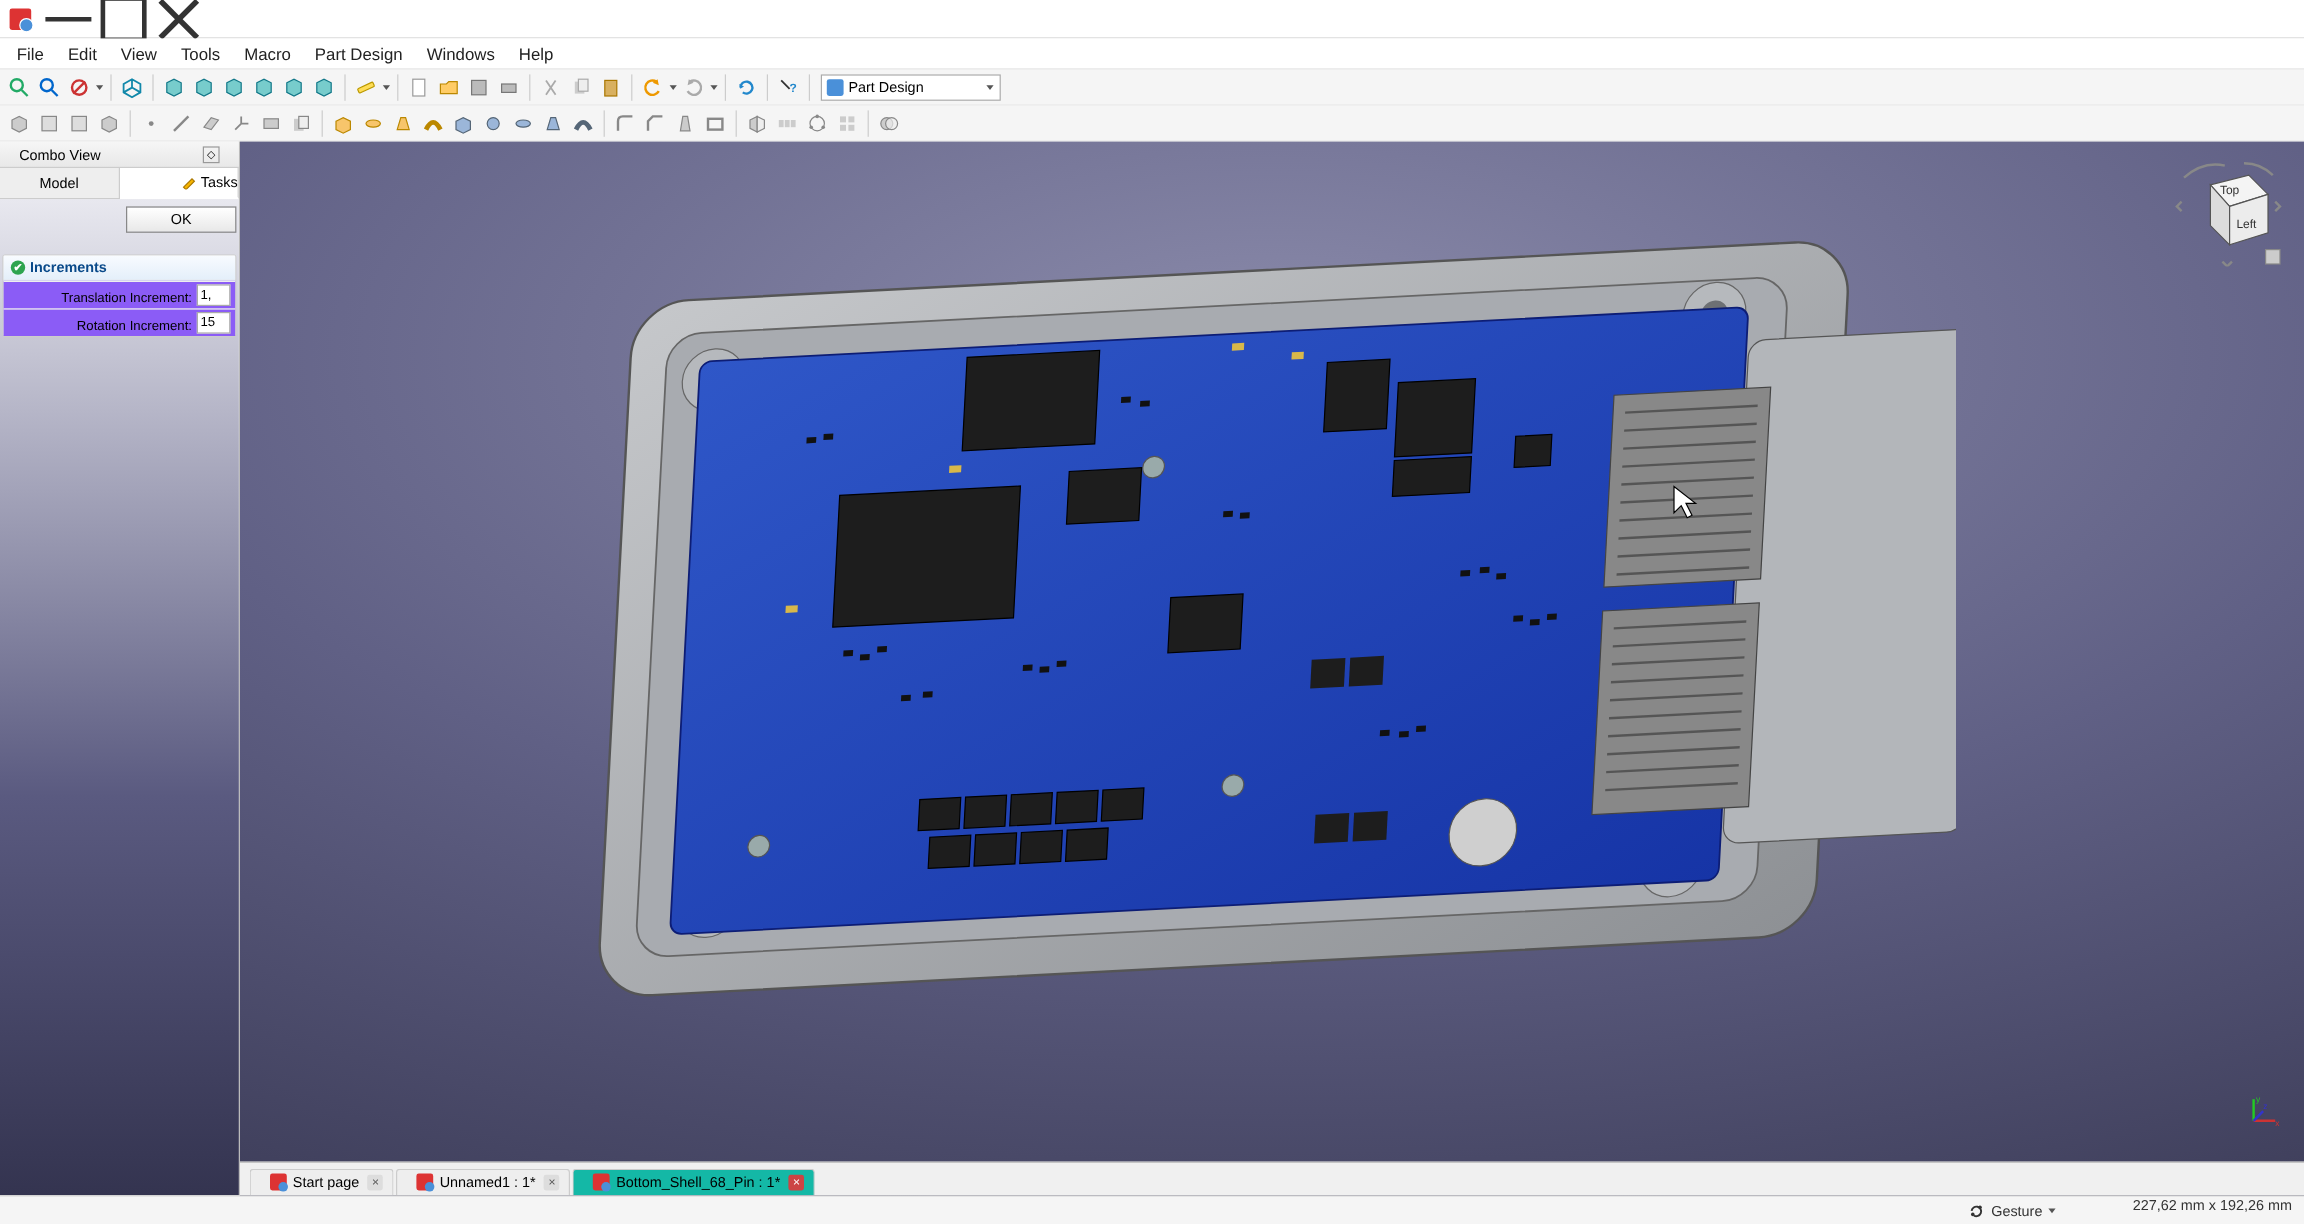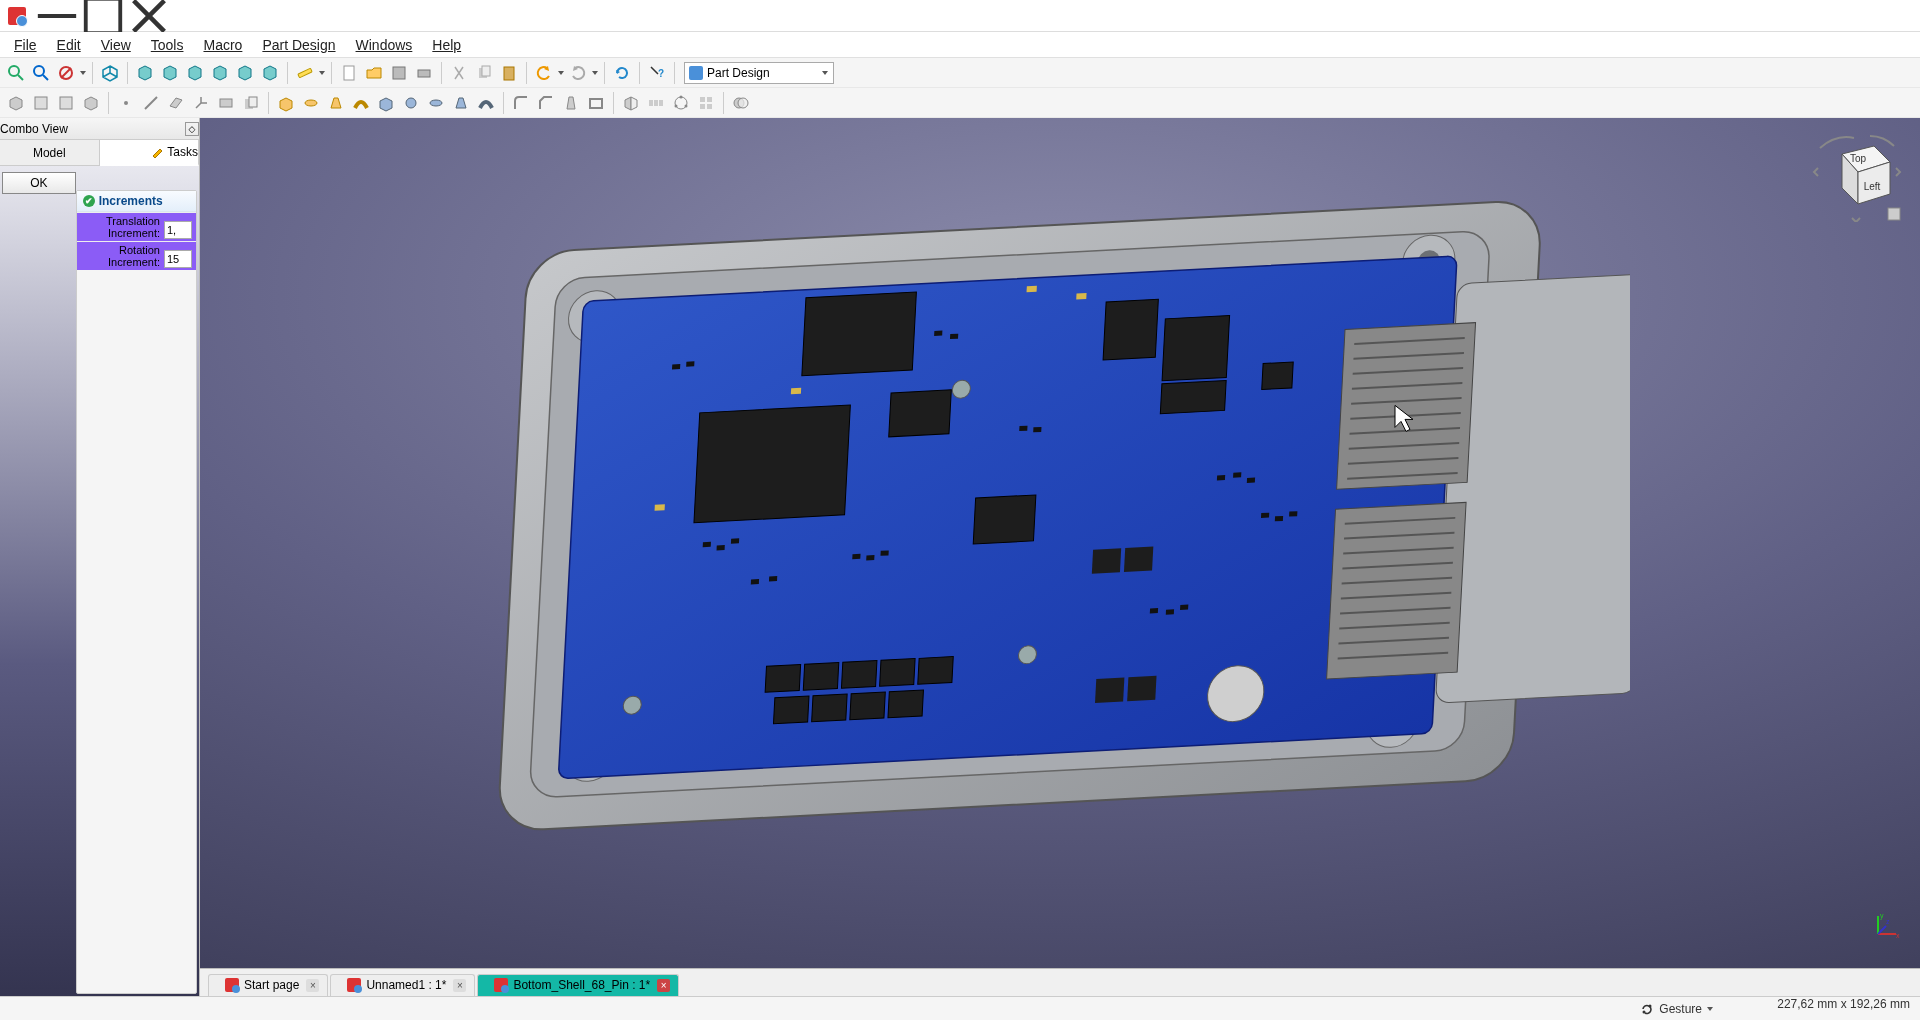--- a/index.html
+++ b/index.html
@@ -7,45 +7,45 @@
 
 
 .titlebar { height: 32px; background: #fff; display: flex; align-items: center; padding: 0 8px; border-bottom: 1px solid #ddd; }
 .titlebar .app-icon { width: 18px; height: 18px; margin-right: 8px; background: #d33; border-radius: 2px; position: relative; }
 .titlebar .app-icon::after { content: ""; position: absolute; right: -2px; bottom: -2px; width: 10px; height: 10px; background: #4a90d9; border-radius: 50%; border: 1px solid #fff; }
 .titlebar .title { font-size: 13px; color: #222; flex: 1; }
 .titlebar .win-btn { width: 46px; height: 32px; display: flex; align-items: center; justify-content: center; font-size: 14px; color: #333; cursor: pointer; }
 
 
 .menubar { height: 26px; background: #fff; display: flex; align-items: center; padding: 0 4px; border-bottom: 1px solid #e0e0e0; }
-.menubar .menu-item { padding: 2px 10px; font-size: 14px; color: #222; cursor: pointer; text-decoration: underline; }
+.menubar .menu-item { padding: 2px 10px; font-size: 14px; color: #222; cursor: pointer; }
 
 
 .tb-row   { height: 30px; background: #f5f5f5; display: flex; align-items: center; padding: 0 4px; border-bottom: 1px solid #e8e8e8; gap:1px;}
 .tb-btn   { width: 24px; height: 24px; display: flex; align-items: center; justify-content: center; cursor: pointer; border-radius: 2px; }
 .tb-btn svg { width: 18px; height: 18px; }
 .tb-sep   { width: 1px; height: 22px; background: #ccc; margin: 0 4px; }
 .tb-drop  { width: 8px; height:24px; display:flex; align-items:center; justify-content:center;}
 .tb-drop::after { content:""; border-left:3px solid transparent; border-right:3px solid transparent; border-top:4px solid #555;}
 .tb-wb    { display:flex; align-items:center; height:22px; border:1px solid #aaa; background:#fff; padding:0 4px; font-size:12px; min-width:150px; margin-left:4px;}
 .tb-wb .wb-icon { width:14px; height:14px; background:#4a90d9; border-radius:2px; margin-right:4px; }
 .tb-wb .wb-drop { margin-left:auto; }
 
 
 .main { flex: 1; display: flex; min-height: 0; }
 
 
 .combo { width: 200px; background: #f0f0f0; border-right: 1px solid #bbb; display:flex; flex-direction:column;}
-.combo-header { height: 22px; background: linear-gradient(#f6f6f6,#e8e8e8); border-bottom:1px solid #ccc; font-size:12px; padding:3px 0; display:flex; align-items:center; }
+.combo-header { height: 22px; background: linear-gradient(#f6f6f6,#e8e8e8); border-bottom:1px solid #ccc; font-size:12px; padding:3px 16px; display:flex; align-items:center; }
 .combo-header .pin { margin-left:auto; width:14px; height:14px; border:1px solid #999; font-size:9px; display:flex;align-items:center;justify-content:center;}
 .combo-tabs { display:flex; height:26px; background:#eee; border-bottom:1px solid #ccc;}
 .combo-tab { flex:1; display:flex; align-items:center; justify-content:center; gap:4px; font-size:12px; cursor:pointer; border-right:1px solid #ccc;}
 .combo-tab.active { background:#fff; border-bottom:2px solid #fff; margin-bottom:-1px;justify-content:flex-end;}
 .pen-ic { width:12px;height:12px;}
-.combo-body { flex:1; background:linear-gradient(180deg,#e8e8ef 0%, #5a5a80 60%, #343450 100%); padding:6px 2px 2px 2px; display:flex; flex-direction:row;}
+.combo-body { flex:1; background:linear-gradient(180deg,#e8e8ef 0%, #5a5a80 60%, #343450 100%); padding:6px 2px 2px 2px; display:flex; flex-direction:column;}
 .ok-row { width:92px; height:22px; margin-left:auto; }
 .ok-btn { width:100%; height:100%; background:linear-gradient(#fff,#e8e8e8); border:1px solid #888; font-size:12px; cursor:pointer;}
 .panel-box { margin-top:18px; background:#f5f5f5; border:1px solid #ccc; border-radius:2px;}
 .panel-head { background:linear-gradient(#f8fbff,#e4effa); padding:3px 6px; font-size:12px; font-weight:bold; color:#0a4a8a; display:flex; align-items:center; gap:4px; border-bottom:1px solid #dbe6f0;}
 .panel-head .chk { width:12px;height:12px; border-radius:50%; background:#2ea44f; display:flex;align-items:center;justify-content:center;color:#fff;font-size:9px;}
 .panel-row { display:flex; align-items:flex-end; padding:2px 4px; font-size:11px; background:#8b5cf6; border-top:1px solid #eee;}
 .panel-row label { flex:1; text-align:right; padding-right:4px;}
 .panel-row input { width:28px; height:18px; border:1px solid #aaa; font-size:11px; padding:0 2px;}
 
 

